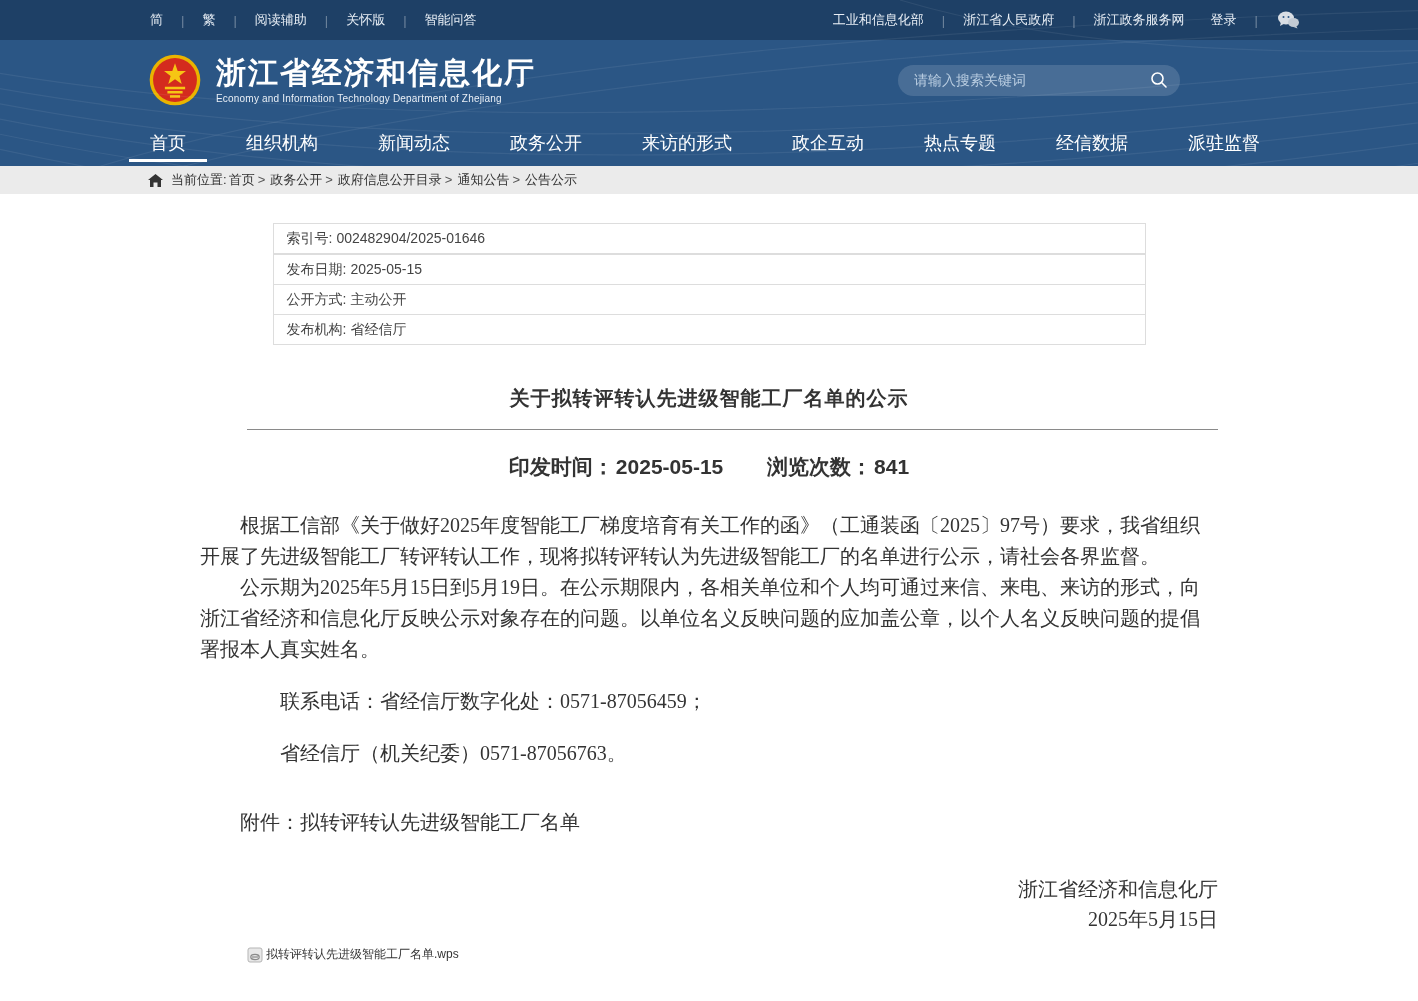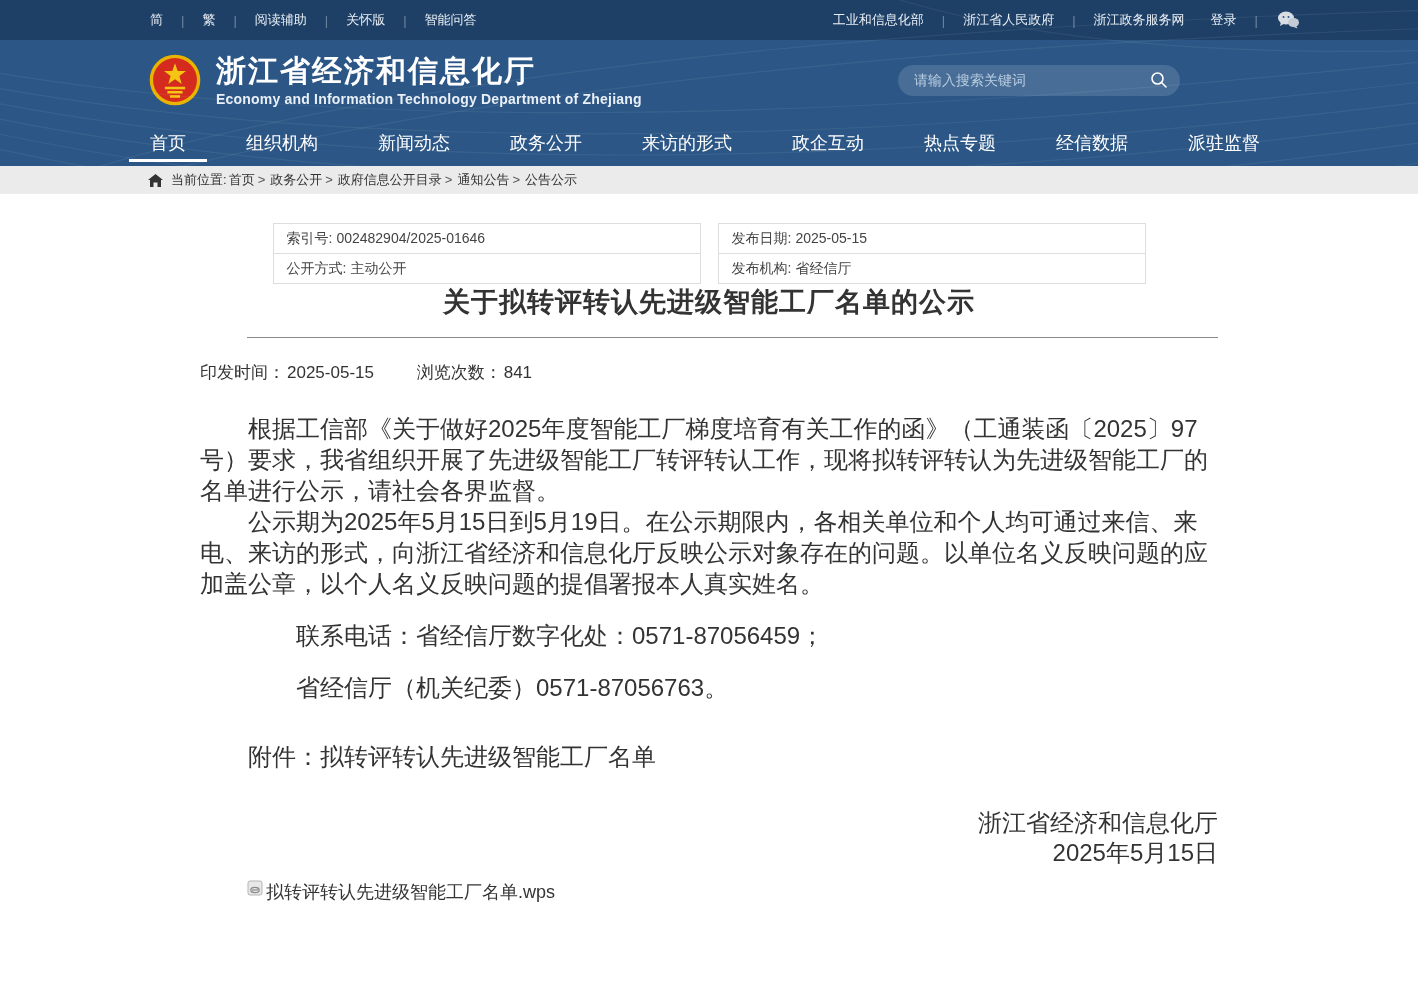--- a/index.html
+++ b/index.html
@@ -30,21 +30,21 @@
 
   .header {
     position: relative; z-index: 2;
     height: 80px; display: flex; align-items: center; justify-content: space-between;
     padding: 0 238px 0 148px;
   }
   .logo { display: flex; align-items: center; cursor: pointer; }
   .emblem { width: 54px; height: 54px; flex: 0 0 auto; }
   .logo-text { margin-left: 14px; color: #ffffff; }
   .logo-title { font-size: 30px; font-weight: bold; letter-spacing: 2px; line-height: 34px; }
-  .logo-sub { font-size: 14px; font-weight: bold; color: #e9eff6; margin-top: 3px; letter-spacing: 0.2px; }
+  .logo-sub { font-size: 10px; font-weight: normal; color: #e9eff6; margin-top: 3px; letter-spacing: 0.2px; }
 
   .searchbox {
     width: 282px; height: 31px; border-radius: 17px;
     background: rgba(255,255,255,0.14);
     display: flex; align-items: center; padding: 0 12px 0 16px;
   }
   .searchbox input {
     flex: 1; background: transparent; border: none; outline: none;
     color: #ffffff; font-size: 14px; font-family: "Liberation Sans", sans-serif;
   }
@@ -75,57 +75,57 @@
   .home-icon { display: inline-flex; margin-right: 8px; }
   .crumb-label { margin-right: 2px; }
   .crumb { color: #333333; cursor: pointer; }
   .crumb:not(:last-child)::after { content: ">"; color: #555; margin: 0 5px 0 3px; cursor: default; }
 
   
   .content { background: #ffffff; }
 
   .meta-table {
     width: 873px; margin: 29px auto 0;
-    display: grid; grid-template-columns: 1fr 1fr; column-gap: 17px;
+    display: grid; grid-template-columns: 1fr; column-gap: 17px;
   }
   .meta-cell {
     border: 1px solid #dddddd; height: 31px; line-height: 29px;
     padding-left: 13px; font-size: 14px; color: #444444;
     background: #ffffff; white-space: nowrap; overflow: hidden;
   }
   .meta-cell:nth-child(n+3) { margin-top: -1px; }
   .meta-label { margin-right: 4px; }
 
   .article { width: 1018px; margin: 0 auto; }
   .article-title {
-    text-align: center; font-size: 27px; font-weight: bold;
-    color: #333333; letter-spacing: 1px;
+    text-align: center; font-size: 20px; font-weight: bold;
+    color: #333333; margin-top: 40px; letter-spacing: 1px;
   }
   .title-divider {
     width: 971px; margin-left: 47px; margin-top: 17px;
     border-top: 1px solid #8a8a8a; height: 0;
   }
-  .doc-meta { text-align: left; font-size: 17px; color: #333333; margin-top: 23px; }
+  .doc-meta { text-align: center; font-size: 21px; color: #333333; margin-top: 23px; font-weight: bold; }
   .doc-meta .dm-item { display: inline-block; }
   .doc-meta .dm-item + .dm-item { margin-left: 38px; }
   .dm-value { margin-left: 2px; }
 
   .body-text {
-    font-family: Liberation Sans, sans-serif;
-    font-size: 24px; line-height: 31px; color: #333333; margin-top: 29px;
+    font-family: Liberation Serif, serif;
+    font-size: 20px; line-height: 31px; color: #333333; margin-top: 29px;
   }
   .body-text p.para { text-indent: 2em; }
   .body-text p.contact { text-indent: 4em; margin-top: 21px; }
   .attachment-line { text-indent: 2em; margin-top: 38px; }
   .sign-block { text-align: right; margin-top: 36px; }
   .sign-line { line-height: 30px; }
 
   .attach-file {
-    margin: 12px 0 0 47px; display: flex; align-items: flex-start;
-    font-size: 18px; color: #333333; font-family: "Liberation Sans", sans-serif;
+    margin: 12px 0 0 47px; display: flex; align-items: center;
+    font-size: 12px; color: #333333; font-family: "Liberation Sans", sans-serif;
     cursor: pointer;
   }
   .attach-file .file-icon { margin-right: 3px; display: inline-flex; }
 </style>
 </head>
 <body>
 
 <div class="masthead">
 
   <svg class="mast-pattern" width="1418" height="166" viewBox="0 0 1418 166">

